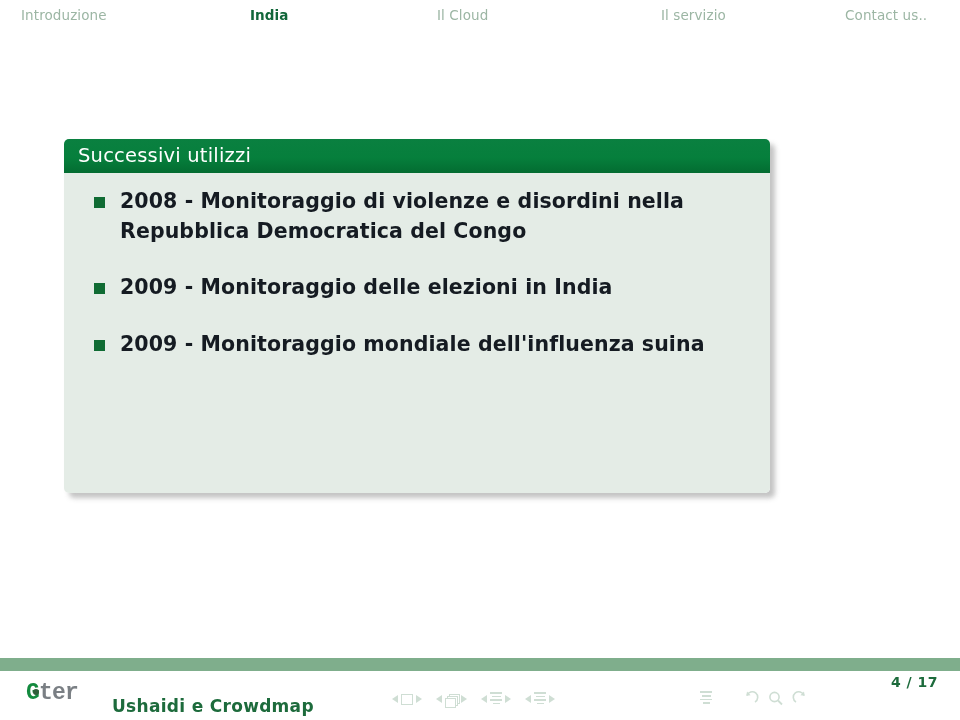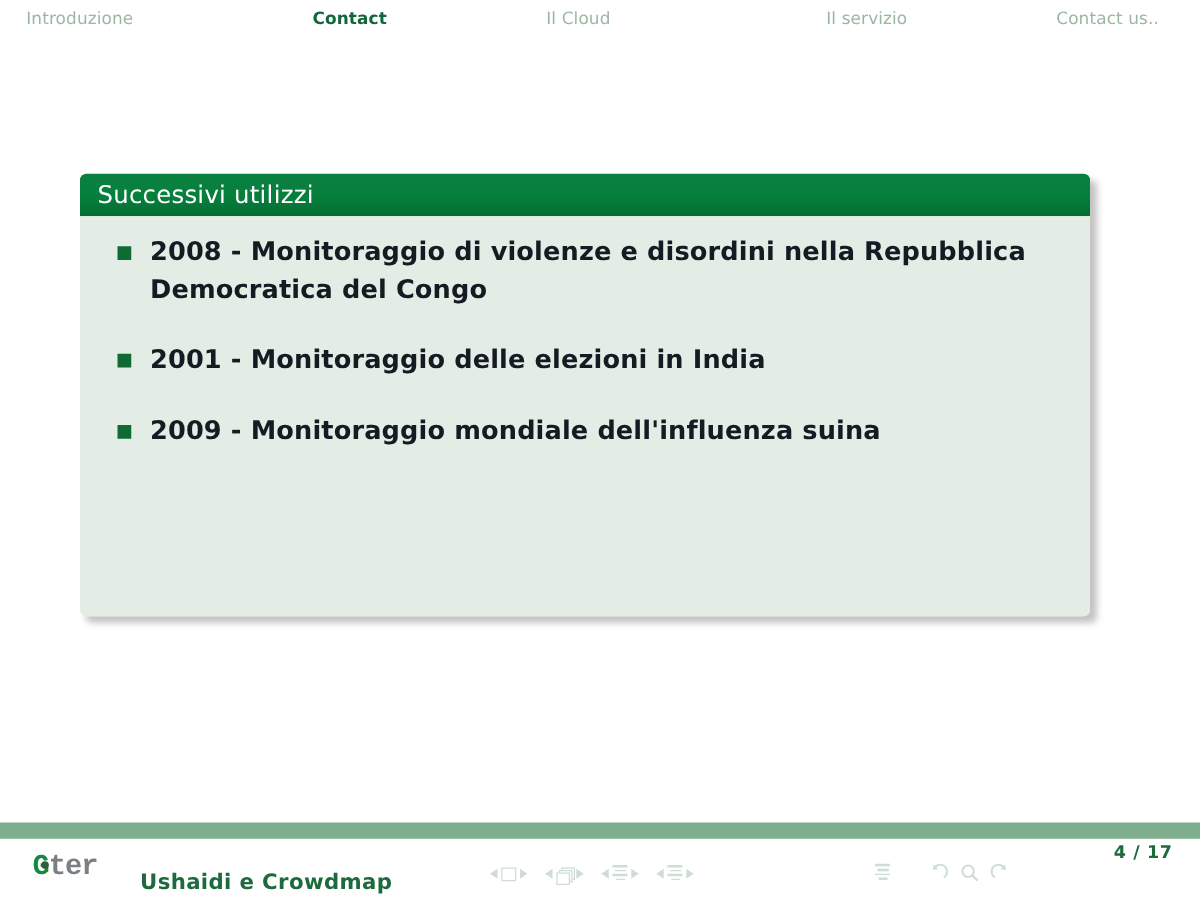--- a/index.html
+++ b/index.html
@@ -42,21 +42,21 @@
   #nav-esempi       { position: absolute; left: 250px; }
   #nav-ilcloud      { position: absolute; left: 437px; }
   #nav-ilservizio   { position: absolute; left: 637px; margin-left: 24px; }
   #nav-contact      { position: absolute; left: 845px; }
 
   
   #block {
     position: absolute;
     left: 64px;
     top: 139px;
-    width: 808px;
+    width: 706px;
     box-shadow: 5px 5px 5px rgba(125,125,125,0.45);
     border-radius: 5px;
   }
   #block-title {
     background: linear-gradient(to bottom, #0a8040 0%, #067f3c 55%, #036c31 100%);
     color: #ffffff;
     font-size: 19.5px;
     padding: 5px 0 6px 14px;
     border-radius: 5px 5px 0 0;
     letter-spacing: 0.2px;
@@ -214,37 +214,37 @@
     align-items: center;
     gap: 8px;
   }
   .circ-icon { display: block; }
 </style>
 </head>
 <body>
 
 <div id="headnav">
   <span class="navitem inactive" id="nav-introduzione">Introduzione</span>
-  <span class="navitem active" id="nav-esempi">Contact</span>
+  <span class="navitem active" id="nav-esempi">India</span>
   <span class="navitem inactive" id="nav-ilcloud">Il Cloud</span>
   <span class="navitem inactive" id="nav-ilservizio">Il servizio</span>
   <span class="navitem inactive" id="nav-contact">Contact us..</span>
 </div>
 
 <div id="block">
   <div id="block-title">Successivi utilizzi</div>
   <div id="block-body">
     <ul class="bullets">
       <li>
         <span class="sq"></span>
         <span>2008 - Monitoraggio di violenze e disordini nella Repubblica Democratica del Congo</span>
       </li>
       <li>
         <span class="sq"></span>
-        <span>2001 - Monitoraggio delle elezioni in India</span>
+        <span>2009 - Monitoraggio delle elezioni in India</span>
       </li>
       <li>
         <span class="sq"></span>
         <span>2009 - Monitoraggio mondiale dell'influenza suina</span>
       </li>
     </ul>
   </div>
 </div>
 
 <div id="footbar"></div>

